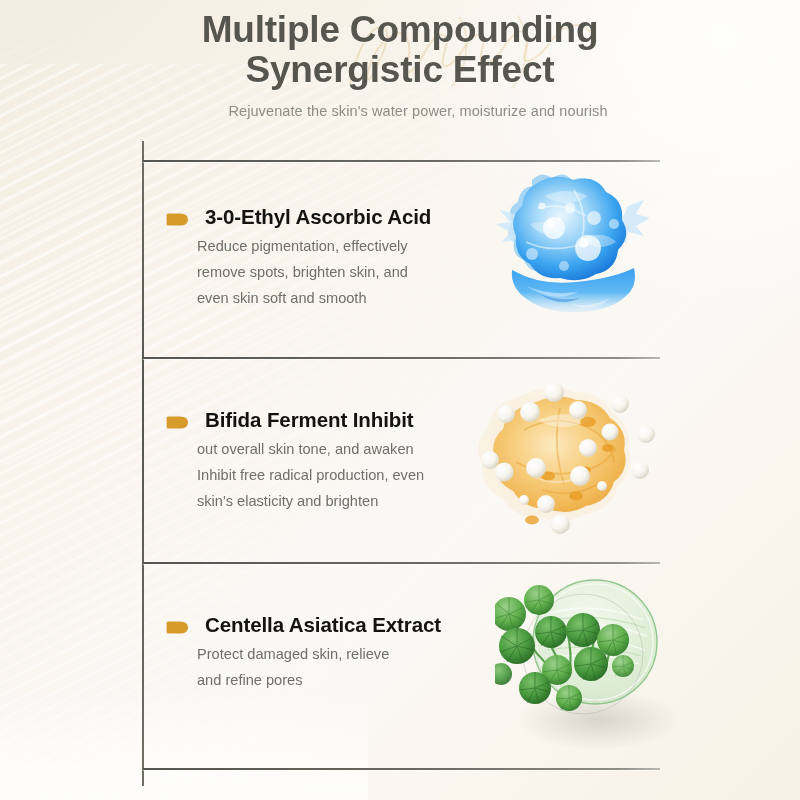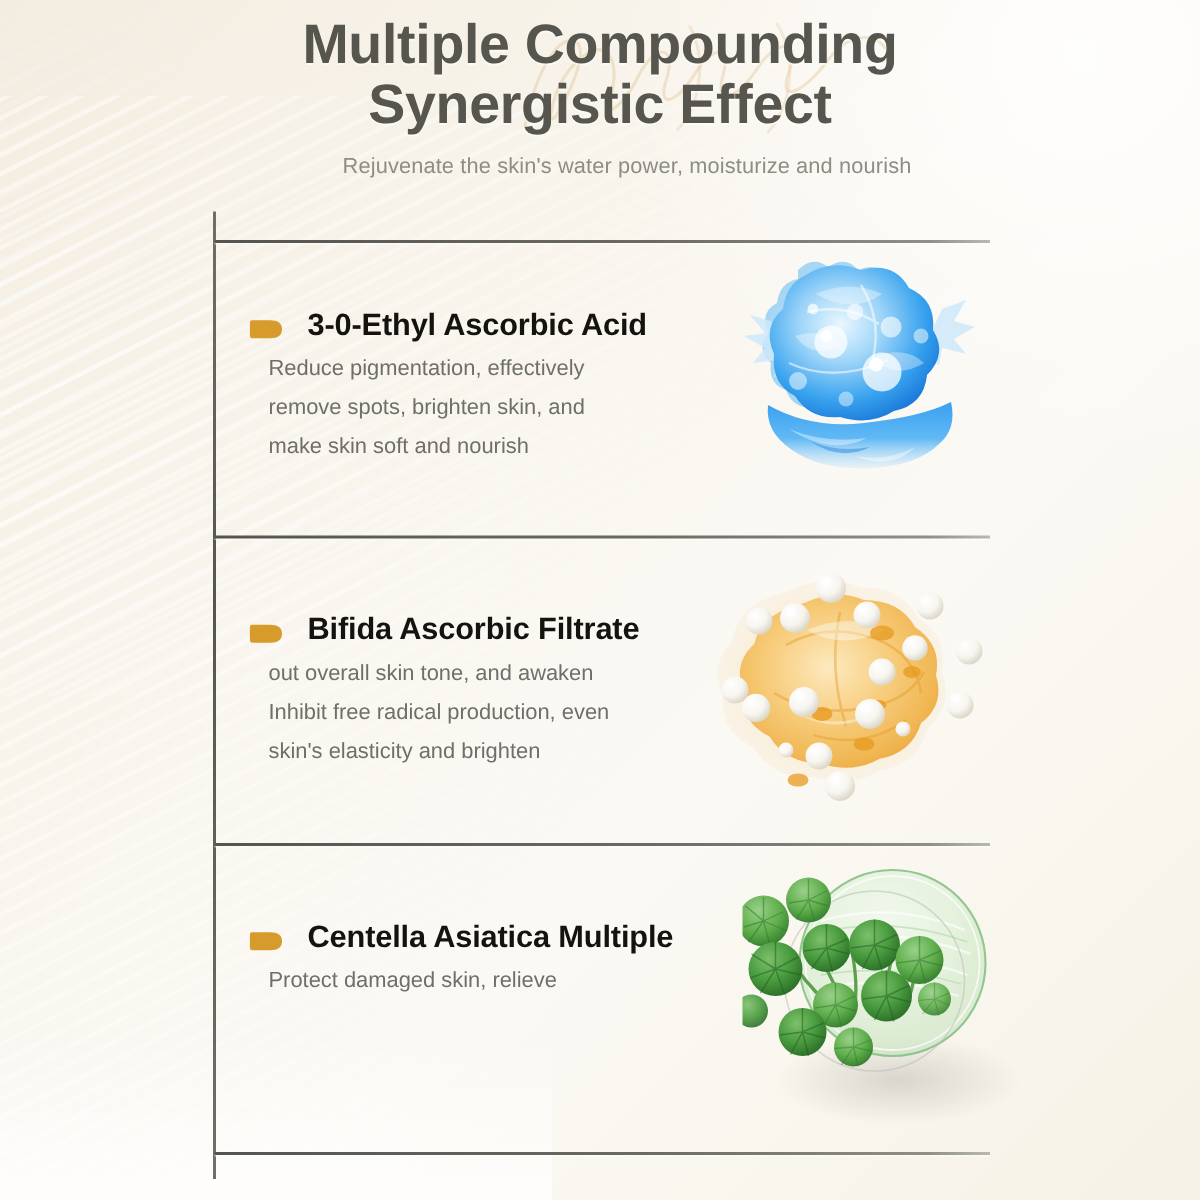--- a/index.html
+++ b/index.html
@@ -100,21 +100,21 @@
   }
   .b-name{
     position:absolute;left:62px;top:0;
     color:#14130f;font-size:20.5px;font-weight:bold;
     letter-spacing:-.1px;white-space:nowrap;
   }
   .b-desc{
     position:absolute;left:36px;top:28px;width:320px;
     color:#6f6f69;font-size:14.6px;line-height:26px;
   }
-  .b-desc span{display:block;}
+  .b-desc span{display:block;margin-left:18px;}
 
   
   .art{position:absolute;pointer-events:none;}
 
   .ice-wrap{left:478px;top:162px;width:190px;height:165px;}
   .honey-wrap{left:468px;top:378px;width:196px;height:172px;}
   .cent-wrap{left:495px;top:570px;width:195px;height:185px;}
 </style>
 </head>
 <body>
@@ -411,39 +411,40 @@
   </svg>
 
   <div class="block" style="top:205px;">
     <svg class="bullet" viewBox="0 0 22 15">
       <path d="M2,1.5 h12 q8,0 8,6 q0,6 -8,6 h-12 q-1.4,0 -1.4,-1.6 v-8.8 q0,-1.6 1.4,-1.6 z" fill="#d79b2c"></path>
     </svg>
     <div class="b-name">3-0-Ethyl Ascorbic Acid</div>
     <div class="b-desc">
       <span>Reduce pigmentation, effectively</span>
       <span>remove spots, brighten skin, and</span>
-      <span>make skin soft and nourish</span>
+      <span>even skin soft and smooth</span>
     </div>
   </div>
 
   <div class="block" style="top:408px;">
     <svg class="bullet" viewBox="0 0 22 15">
       <path d="M2,1.5 h12 q8,0 8,6 q0,6 -8,6 h-12 q-1.4,0 -1.4,-1.6 v-8.8 q0,-1.6 1.4,-1.6 z" fill="#d79b2c"></path>
     </svg>
-    <div class="b-name">Bifida Ascorbic Filtrate</div>
+    <div class="b-name">Bifida Ferment Inhibit</div>
     <div class="b-desc" style="width:340px;">
       <span>out overall skin tone, and awaken</span>
       <span>Inhibit free radical production, even</span>
       <span>skin's elasticity and brighten</span>
     </div>
   </div>
 
   <div class="block" style="top:613px;">
     <svg class="bullet" viewBox="0 0 22 15">
       <path d="M2,1.5 h12 q8,0 8,6 q0,6 -8,6 h-12 q-1.4,0 -1.4,-1.6 v-8.8 q0,-1.6 1.4,-1.6 z" fill="#d79b2c"></path>
     </svg>
-    <div class="b-name">Centella Asiatica Multiple</div>
+    <div class="b-name">Centella Asiatica Extract</div>
     <div class="b-desc">
       <span>Protect damaged skin, relieve</span>
+      <span>and refine pores</span>
     </div>
   </div>
 
 </div>
 
 </body></html>

